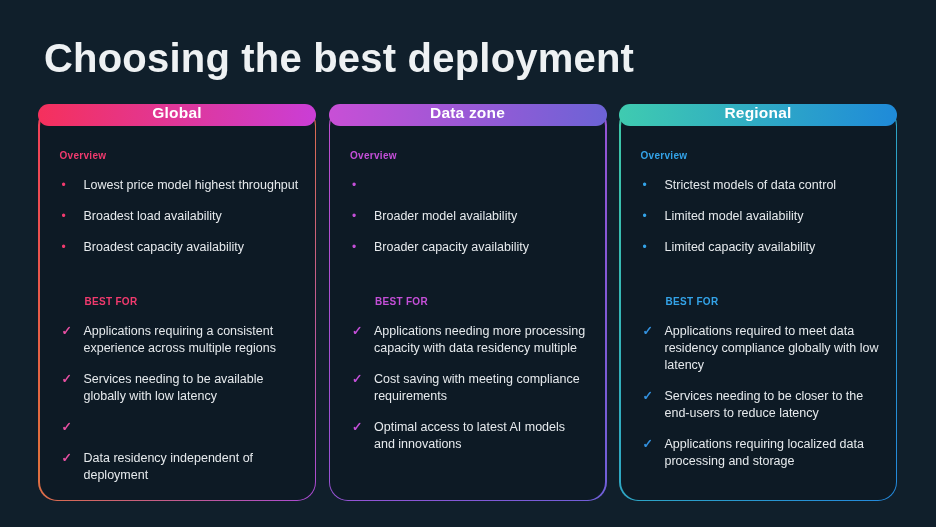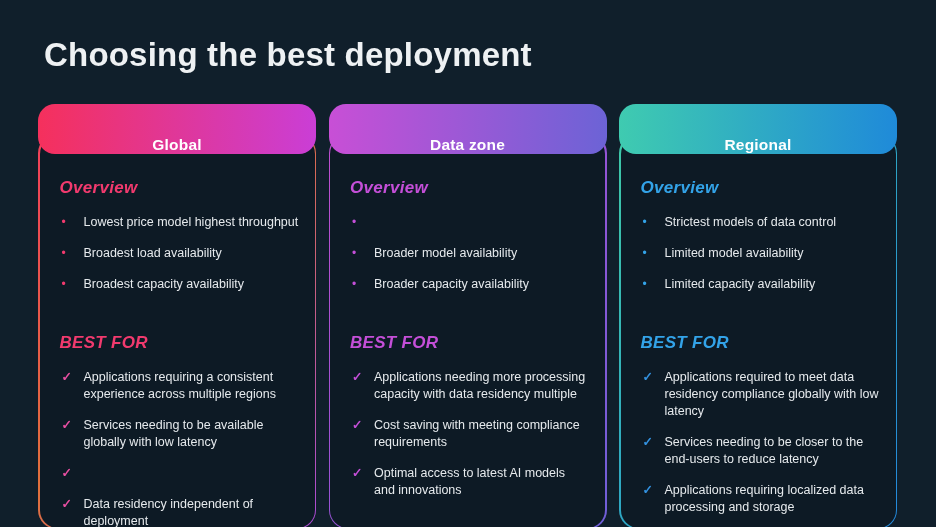--- a/index.html
+++ b/index.html
@@ -7,41 +7,41 @@
   body {
     background: var(--page_bg, #101f2b);
     font-family: "Liberation Sans", sans-serif;
     overflow: hidden;
     position: relative;
   }
   .slide-title {
     position: absolute;
     left: 44px;
     top: 36px;
-    font-size: 33px;
+    font-size: 40px;
     font-weight: 600;
     letter-spacing: 0.2px;
     color: var(--title_text, #eef1f3);
   }
   .cards-row {
     position: absolute;
     top: 104px;
     left: 38px;
     right: 39px;
     display: flex;
     justify-content: space-between;
   }
   .card { position: relative; width: 278px; }
   .card-header {
     position: relative;
     z-index: 2;
-    height: 50px;
+    height: 22px;
     border-radius: 17px;
     display: flex;
-    align-items: flex-end;
+    align-items: flex-start;
     justify-content: center;
     background: linear-gradient(to right, var(--h1), var(--h2));
   }
   .card-header-label {
     color: var(--header_text, #ffffff);
     font-size: 15.5px;
     font-weight: 700;
     letter-spacing: 0.2px;
   }
   .card-body-wrap {
@@ -52,28 +52,27 @@
     background: linear-gradient(125deg, var(--b1) 0%, var(--b2) 45%, var(--b3) 100%);
   }
   .card-body {
     height: 100%;
     border-radius: 18px;
     background: var(--card_bg, #0d1a25);
     padding: 42px 16px 10px 20px;
     overflow: hidden;
   }
   .sec-label {
-    font-size: 17px;
+    font-size: 10px;
     font-weight: 700;
     letter-spacing: 0.3px;
     color: var(--accent);
     margin-bottom: 16px;
-    font-style: italic;
-  }
-  .sec-label.best { margin-top: 40px; text-transform: uppercase; }
+  }
+  .sec-label.best { margin-top: 40px; text-transform: uppercase; margin-left: 25px; }
   ul.item-list { list-style: none; }
   ul.item-list li {
     display: flex;
     align-items: flex-start;
     margin-bottom: 14px;
     color: var(--body_text, #e6eaed);
     font-size: 12.5px;
     line-height: 17px;
   }
   ul.item-list li .marker {

